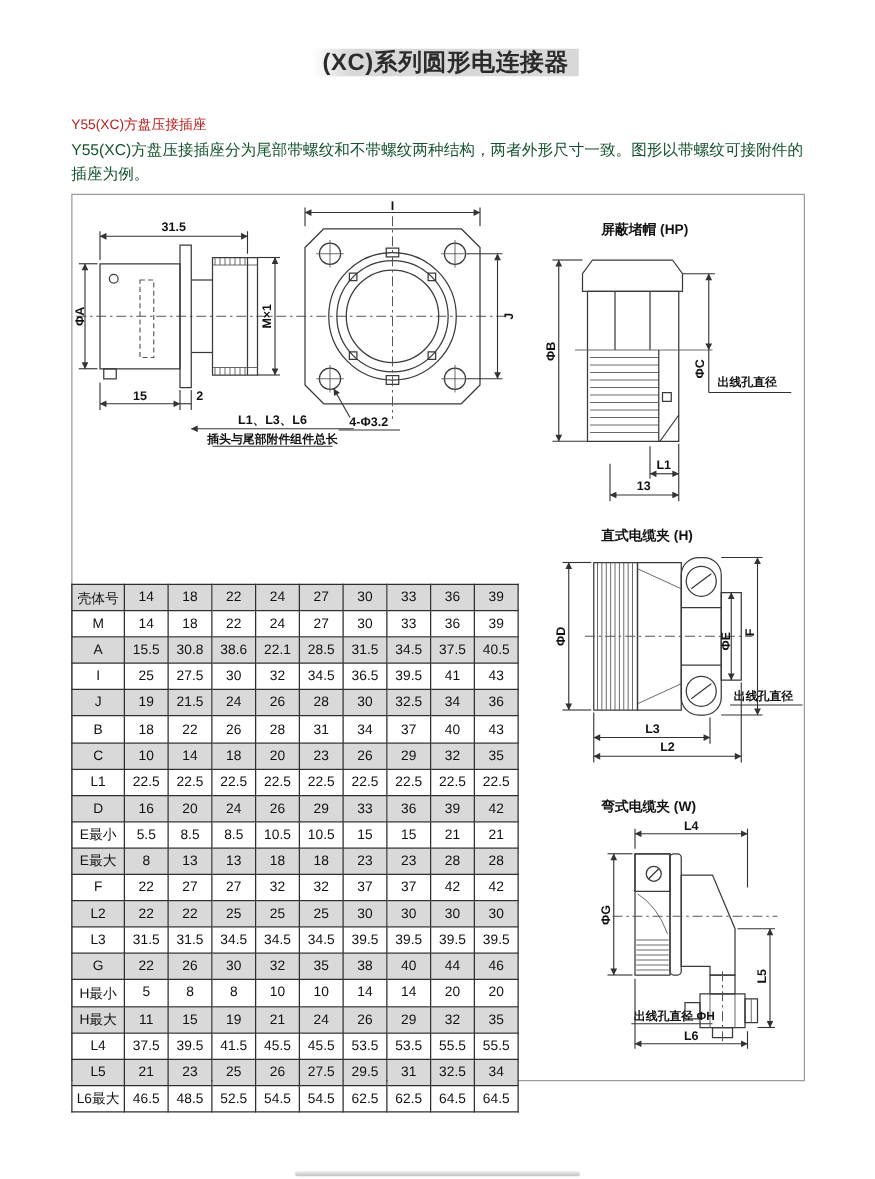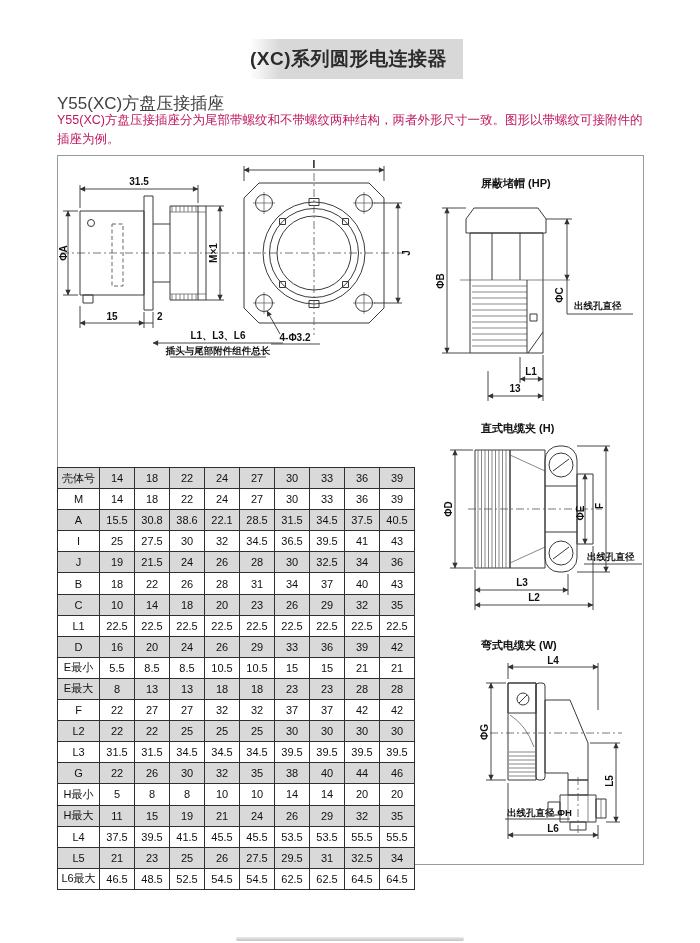--- a/index.html
+++ b/index.html
@@ -1,26 +1,26 @@
 <!DOCTYPE html>
 <html><head>
 <meta charset="utf-8">
 <style>
   * { margin:0; padding:0; box-sizing:border-box; }
   html,body { width:700px; height:943px; background:#fff; }
   body { position:relative; font-family:"Liberation Sans","DejaVu Sans",sans-serif; color:#1a1a1a; overflow:hidden; }
   .abs { position:absolute; }
 
-  .title-bar { position:absolute; left:250px; top:39px; width:213px; height:40px;
+  .title-bar { position:absolute; left:250px; top:39px; width:213px; height:22px;
     background:linear-gradient(to right, rgba(216,216,216,0) 0, #d8d8d8 14%, #d8d8d8 100%);
-    display:flex; align-items:center; }
+    display:flex; align-items:center; justify-content:center; }
   .title-bar span { font-size:19px; font-weight:bold; color:#2b2b2b; letter-spacing:0.5px; white-space:nowrap; }
 
-  .subtitle { position:absolute; left:57px; top:92px; font-size:17px; color:#404040; }
-  .description { position:absolute; left:57px; top:111px; width:596px; font-size:12.5px; line-height:19px; color:#be185d; }
+  .subtitle { position:absolute; left:57px; top:92px; font-size:11px; color:#b91c1c; }
+  .description { position:absolute; left:57px; top:111px; width:596px; font-size:12.5px; line-height:19px; color:#14532d; }
 
   .outer-box { position:absolute; left:57px; top:155px; width:587px; height:710px; border:1px solid #9a9a9a; }
 
   .dtitle { position:absolute; font-size:11px; font-weight:bold; color:#111; white-space:nowrap;margin-left:48px; }
   .t-hp { left:433px; top:176px; }
   .t-h  { left:433px; top:421px; }
   .t-w  { left:433px; top:638px; }
 
   svg { overflow:visible; }
   svg line, svg rect, svg circle, svg path, svg polygon, svg polyline { vector-effect:non-scaling-stroke; }

